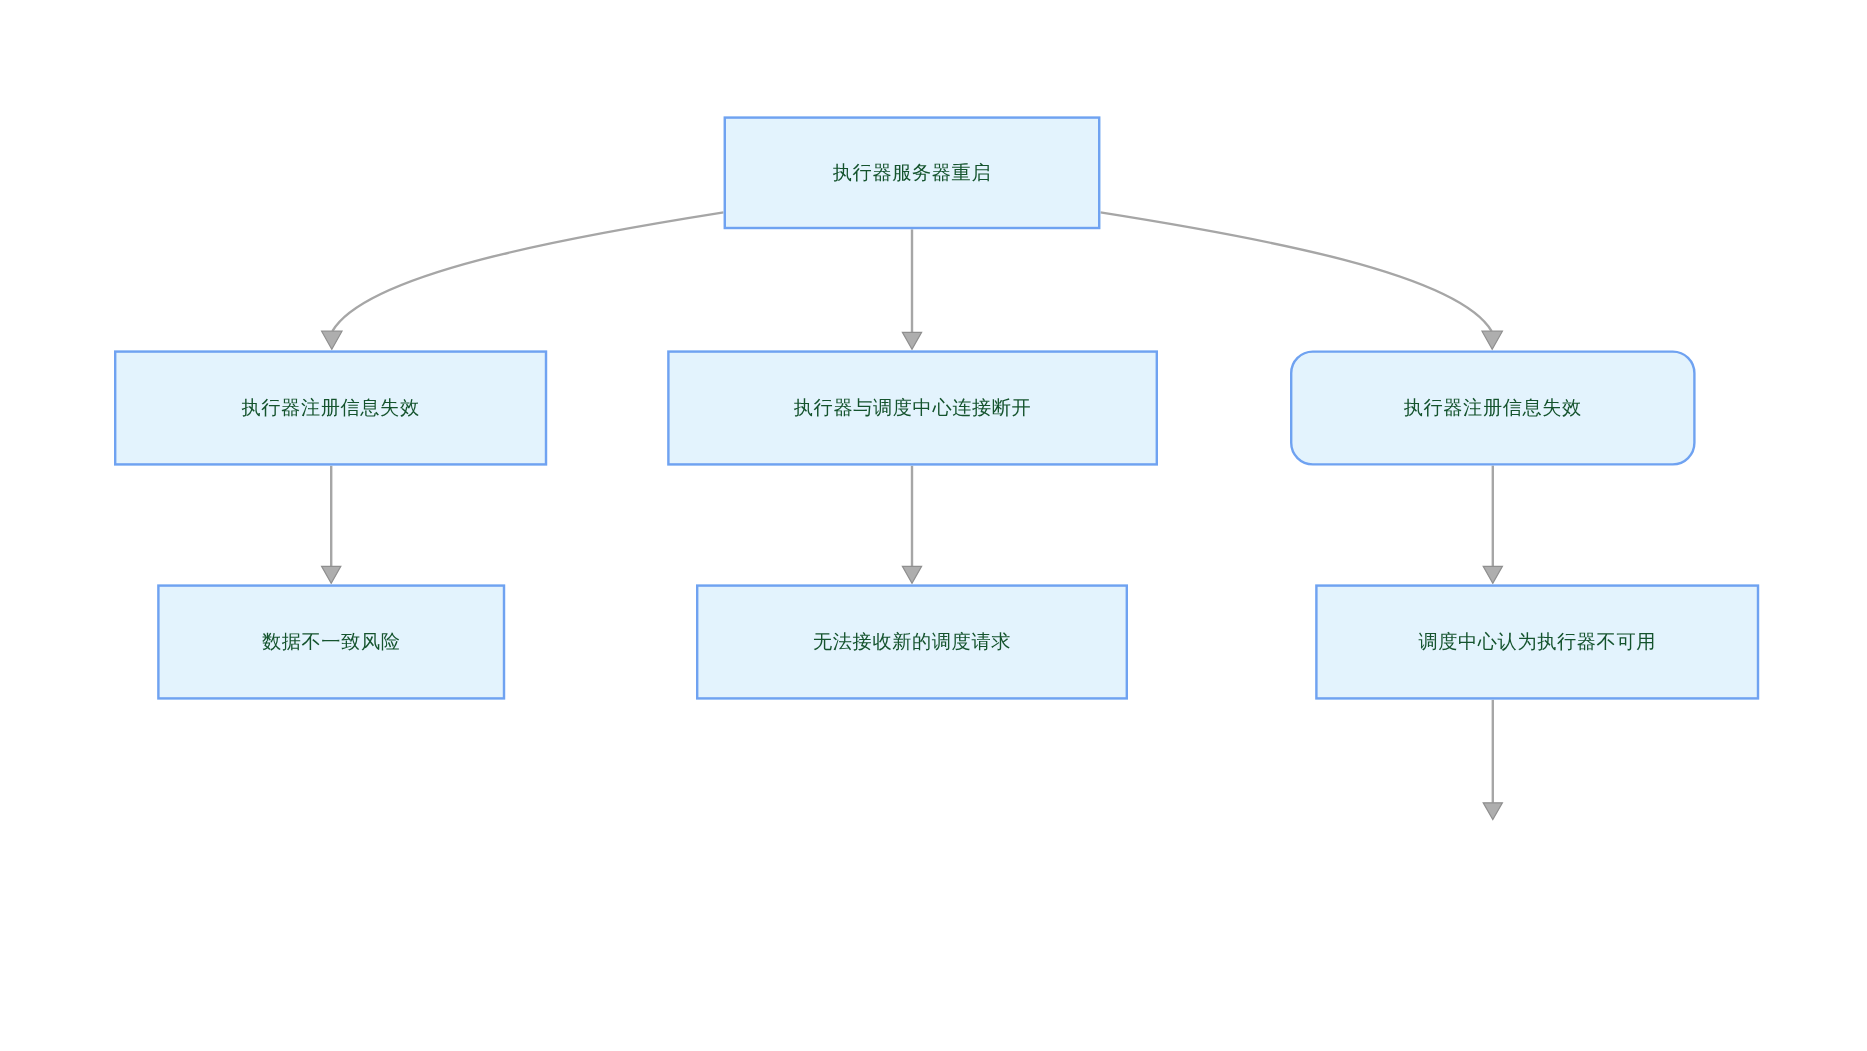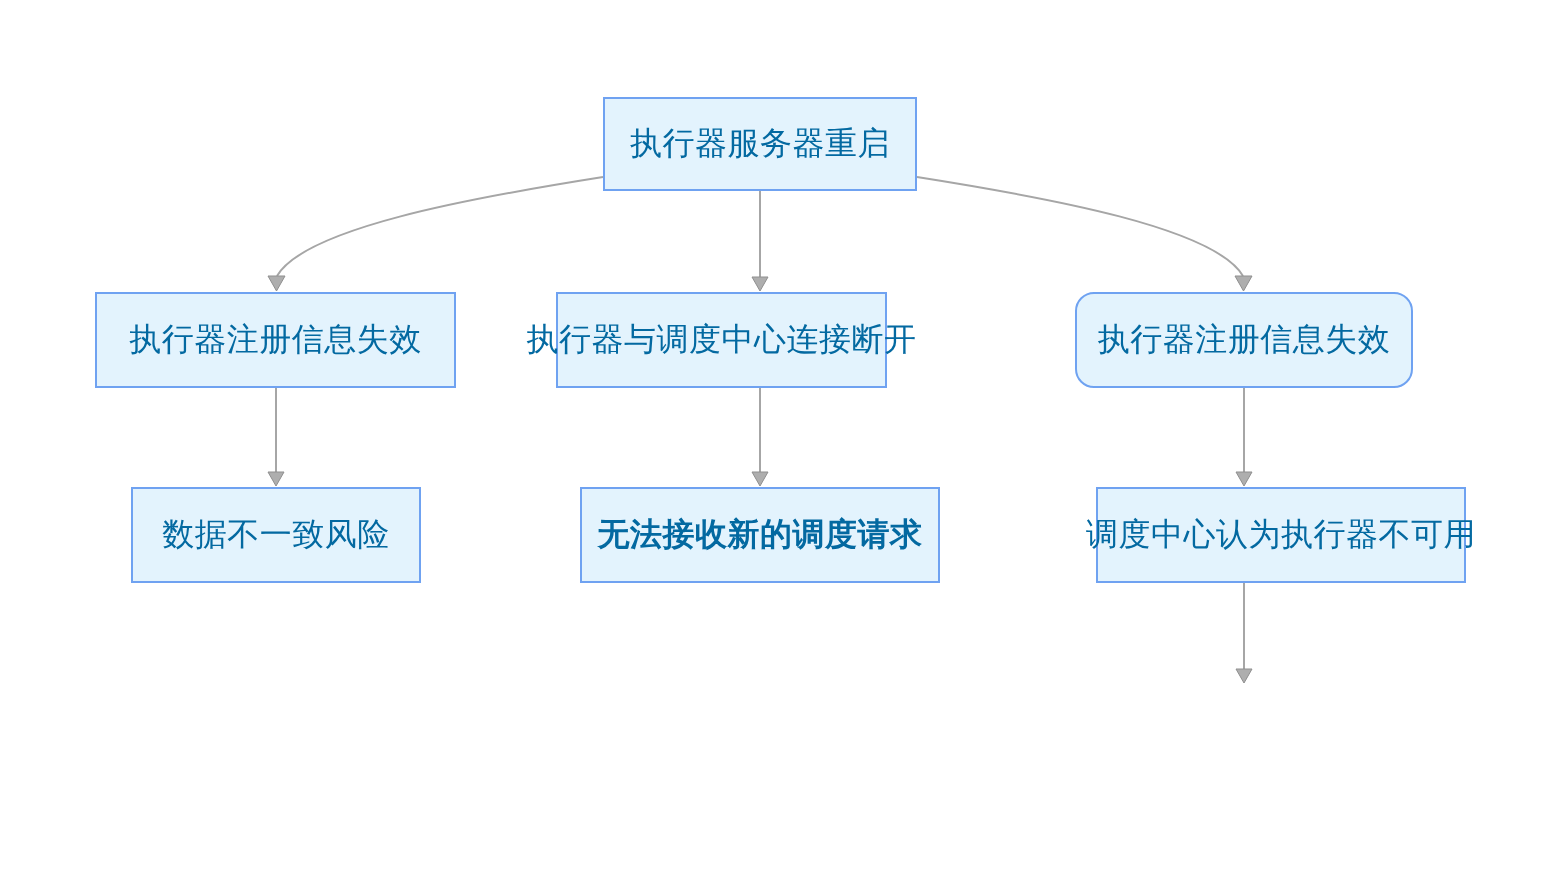--- a/index.html
+++ b/index.html
@@ -35,32 +35,32 @@
   }
   .node {
     position: absolute;
     box-sizing: border-box;
     display: flex;
     align-items: center;
     justify-content: center;
     text-align: right;
     background: #e3f3fd;
     border: 2px solid #6fa2f1;
-    color: #0369a1;
-    font-size: 32px;
+    color: #14532d;
+    font-size: 16px;
     letter-spacing: 0.5px;
     white-space: nowrap;
   }
   
   .node-root                  { left: 603px;  top: 97px;  width: 314px; height: 94px; }
   .node-task-interrupted      { left: 95px;   top: 292px; width: 361px; height: 96px; }
-  .node-connection-lost       { left: 556px;  top: 292px; width: 331px; height: 96px; }
+  .node-connection-lost       { left: 556px;  top: 292px; width: 409px; height: 96px; }
   .node-registration-invalid  { left: 1075px; top: 292px; width: 338px; height: 96px; border-radius: 19px; }
   .node-data-inconsistency    { left: 131px;  top: 487px; width: 290px; height: 96px; }
-  .node-no-new-requests       { left: 580px;  top: 487px; width: 360px; height: 96px; font-weight: bold; }
+  .node-no-new-requests       { left: 580px;  top: 487px; width: 360px; height: 96px; }
   .node-executor-unavailable  { left: 1096px; top: 487px; width: 370px; height: 96px; }
   .node-tasks-reassigned      { left: 1028px; top: 684px; width: 430px; height: 96px; }
 </style>
 </head>
 <body>
 
 <div class="canvas">
 
   <svg class="edges-layer" viewBox="0 0 1556 876" xmlns="http://www.w3.org/2000/svg">
 

